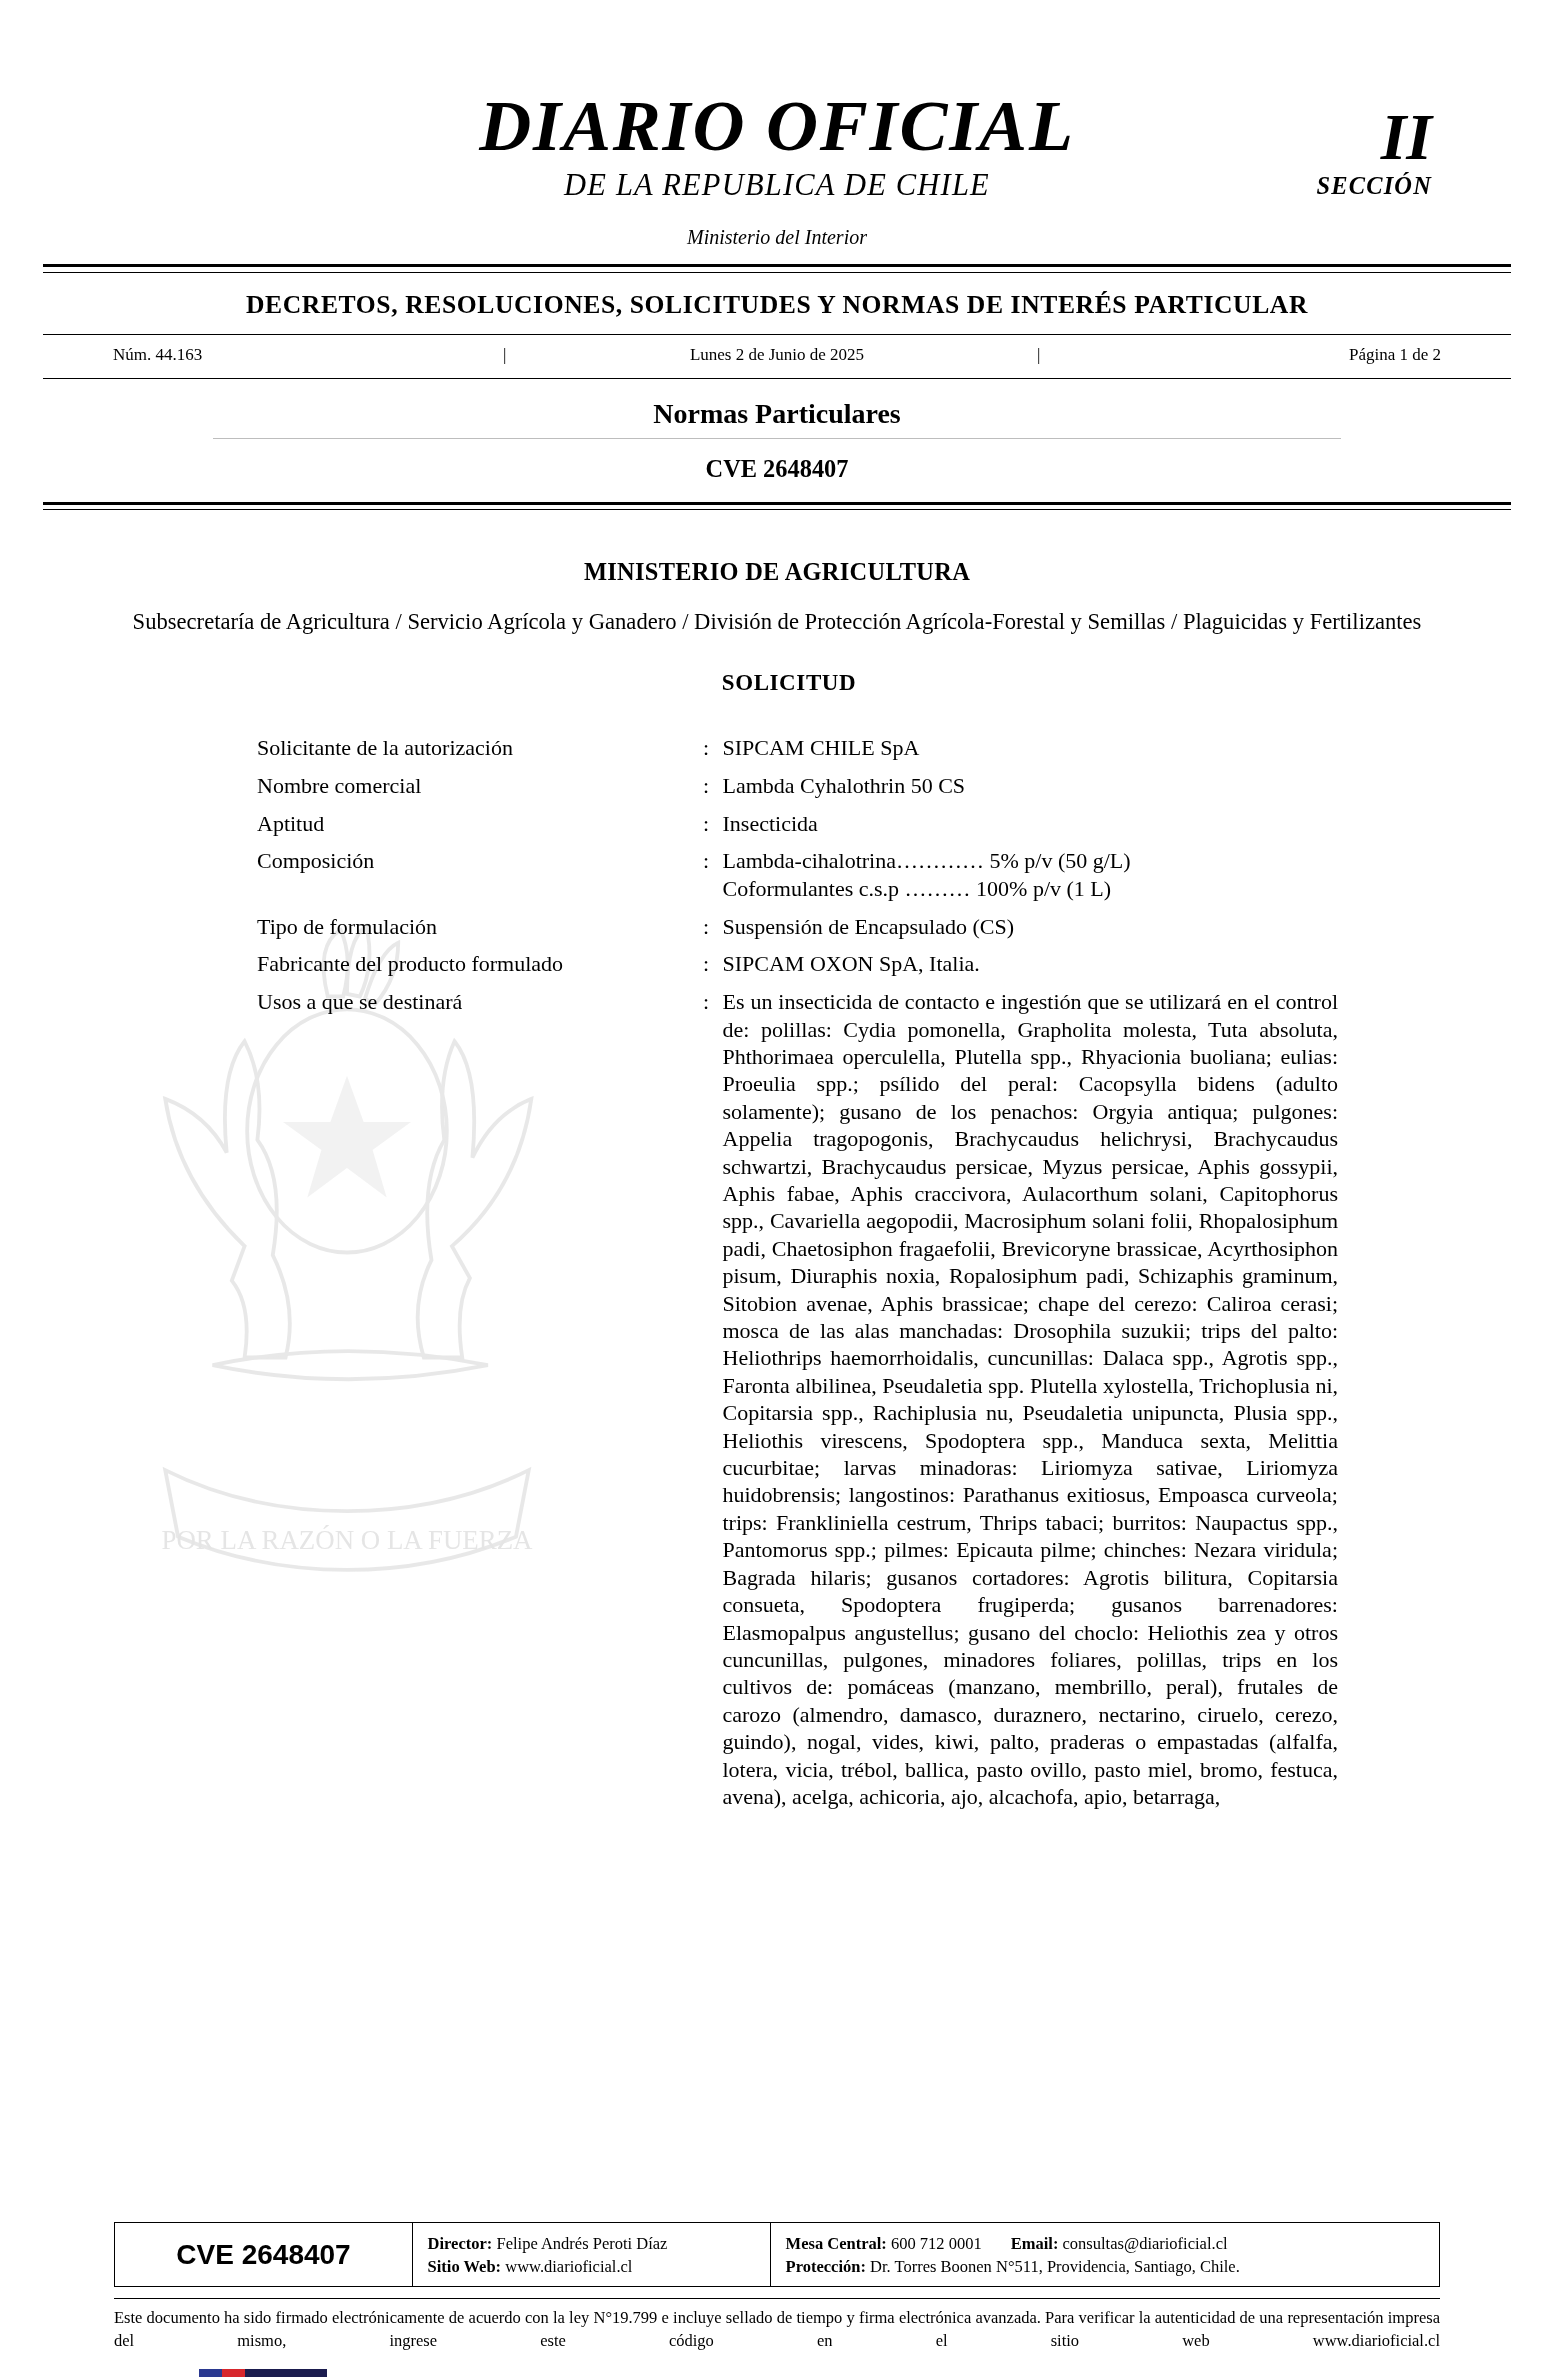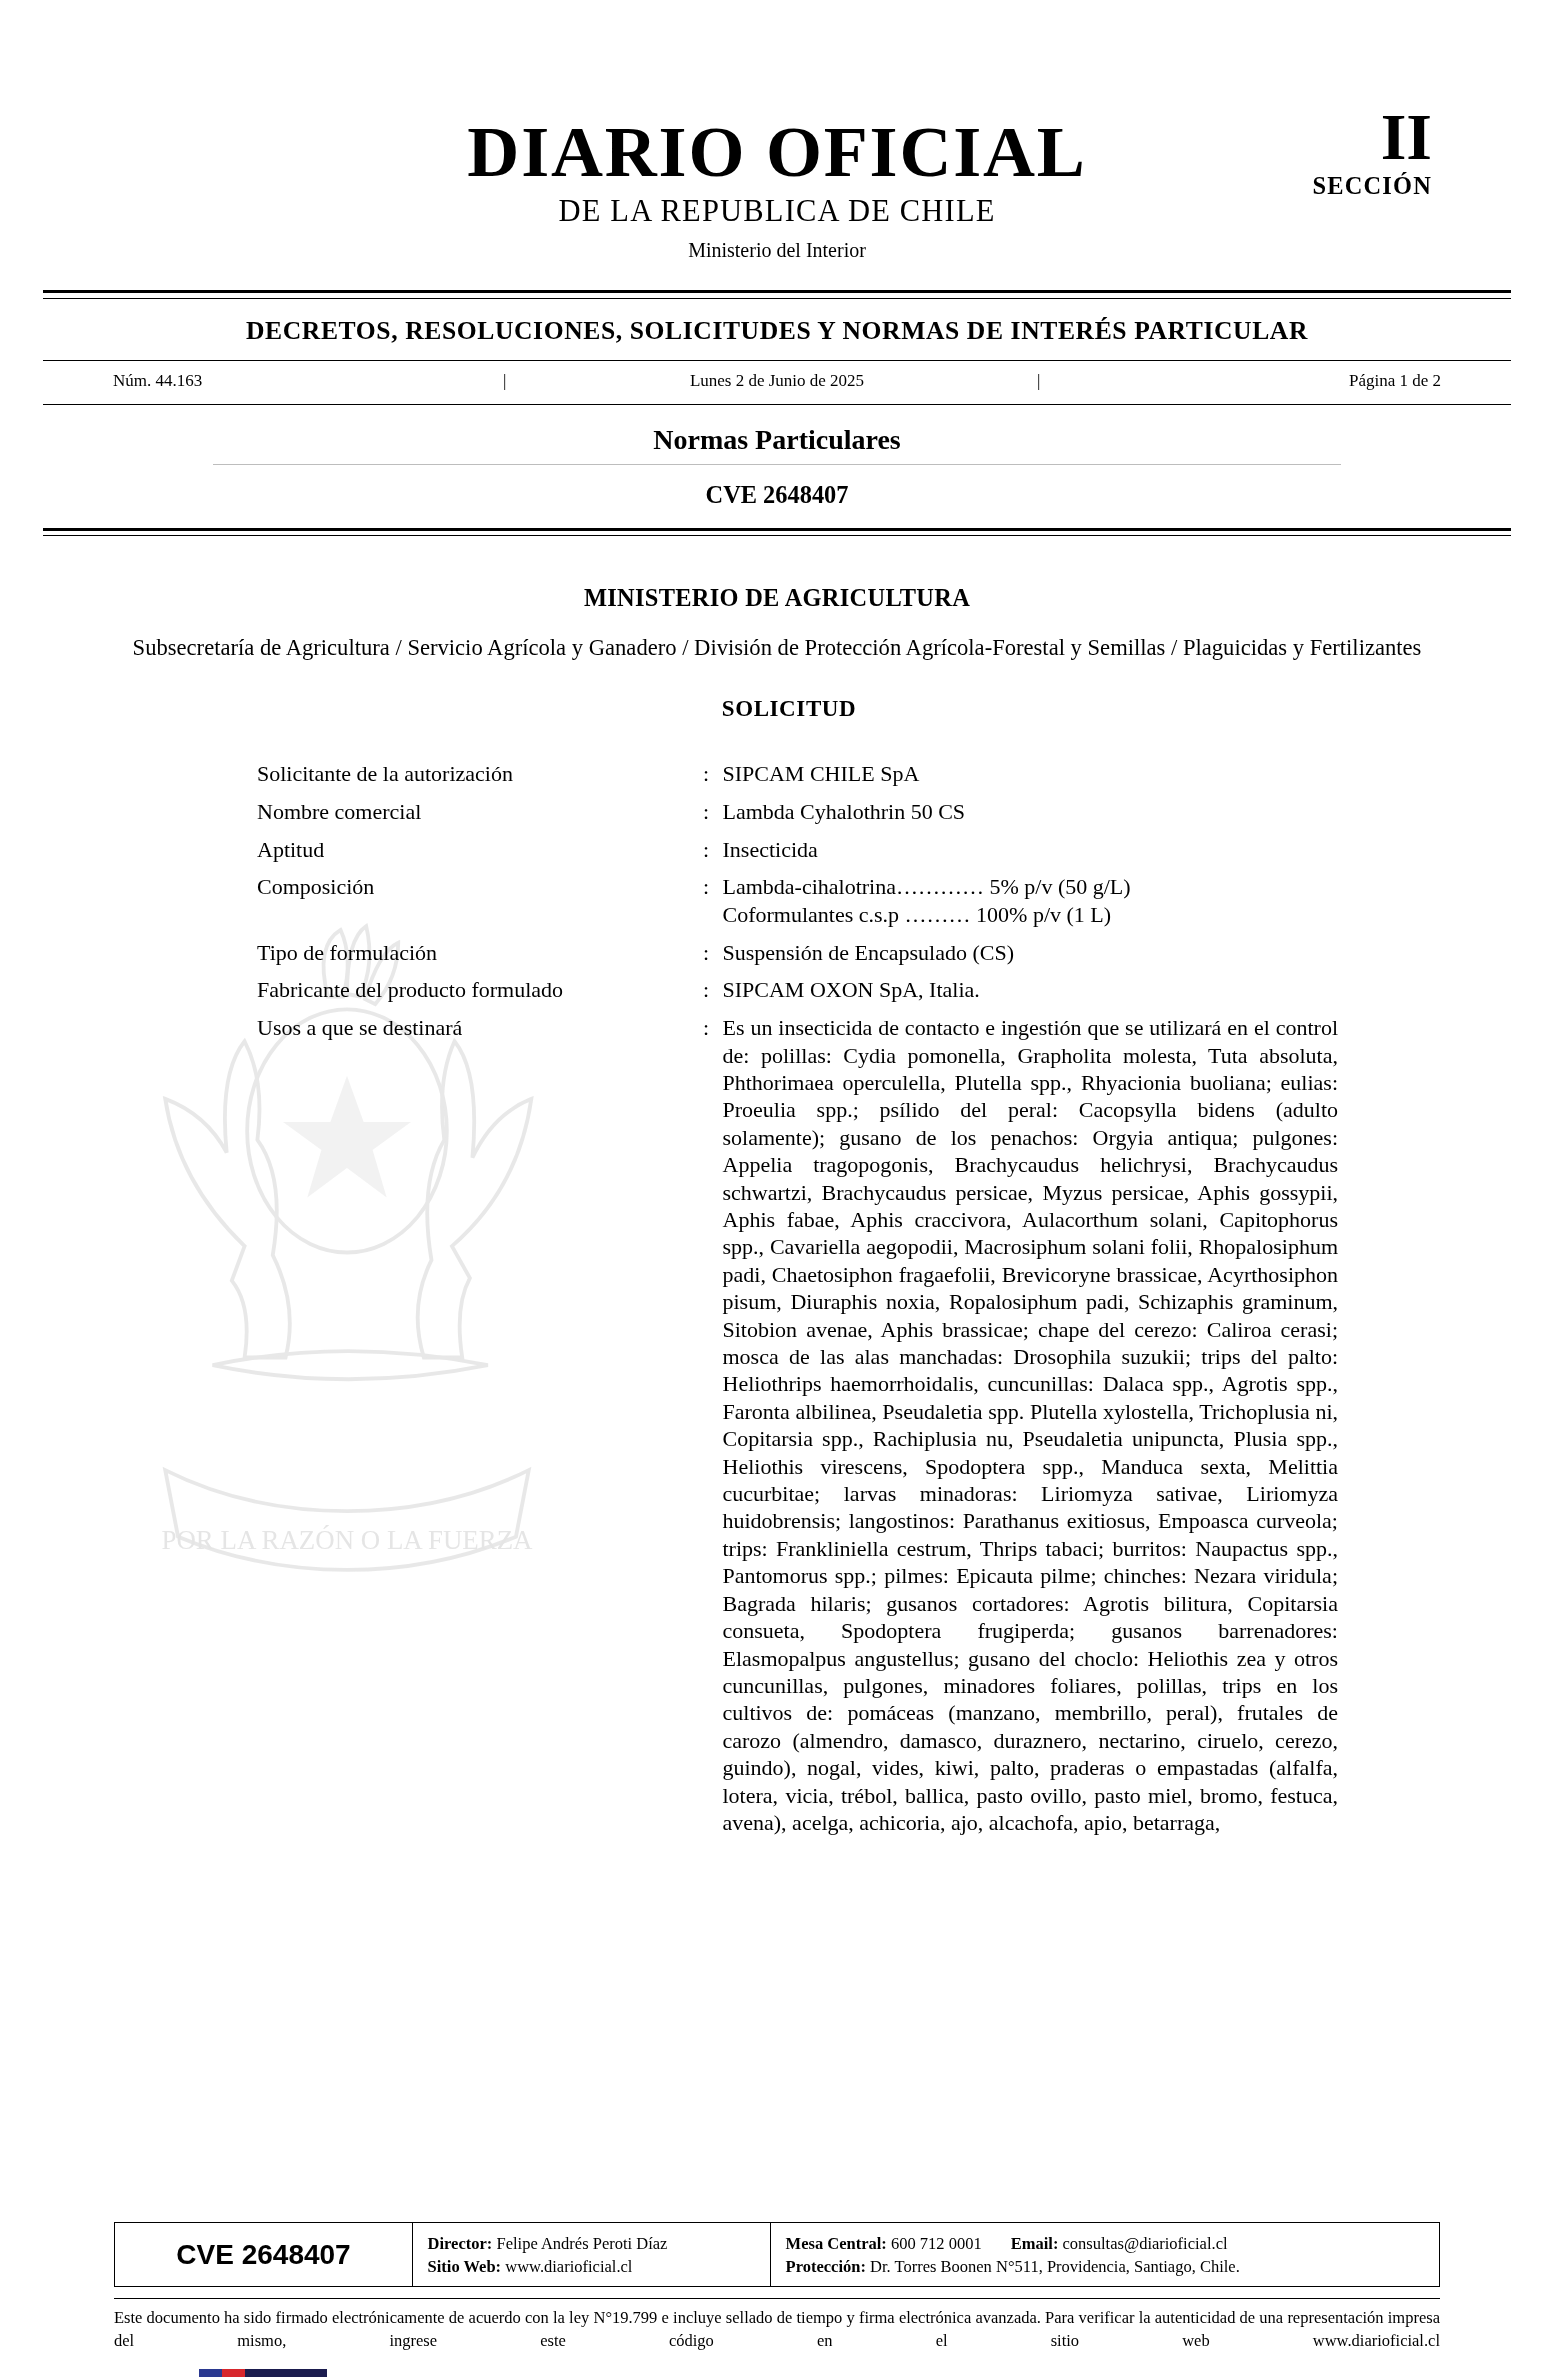--- a/index.html
+++ b/index.html
@@ -11,25 +11,25 @@
   }
   .content { position:relative; z-index:1; }
 
   
   .watermark {
     position:absolute; left:91px; top:914px; width:512px; height:805px;
     opacity:0.45; z-index:0; pointer-events:none;
   }
 
   
-  .masthead { position:relative; padding-top:116px; height:158px; }
+  .masthead { position:relative; padding-top:90px; height:158px;font-style:italic; }
   .masthead-center { text-align:center; }
   .mast-title { margin:0; font-size:72px; line-height:1; font-weight:bold; letter-spacing:1.8px; }
   .mast-sub { margin-top:6.1px; font-size:30.5px; letter-spacing:1.2px; }
-  .mast-ministry { margin-top:10px; font-size:20px;text-align:center; }
+  .mast-ministry { margin-top:23px; font-size:20px;text-align:center; }
   .section-box { position:absolute; right:122px; top:106px; text-align:right; width:146px; }
   .section-number { font-size:66px; font-weight:bold; line-height:0.95; }
   .section-label { font-size:24.4px; font-weight:bold; letter-spacing:1.2px; margin-top:3.7px; }
 
   
   .rule-double { margin:16px 43px 0; height:4.9px; border-top:3px solid #000; border-bottom:1.8px solid #000; }
   .rule-thin   { margin:0 43px; border-top:1.8px solid #000; }
   .rule-light  { margin:8.5px 213px 0; border-top:1.2px solid #bdbdbd; }
 
   

